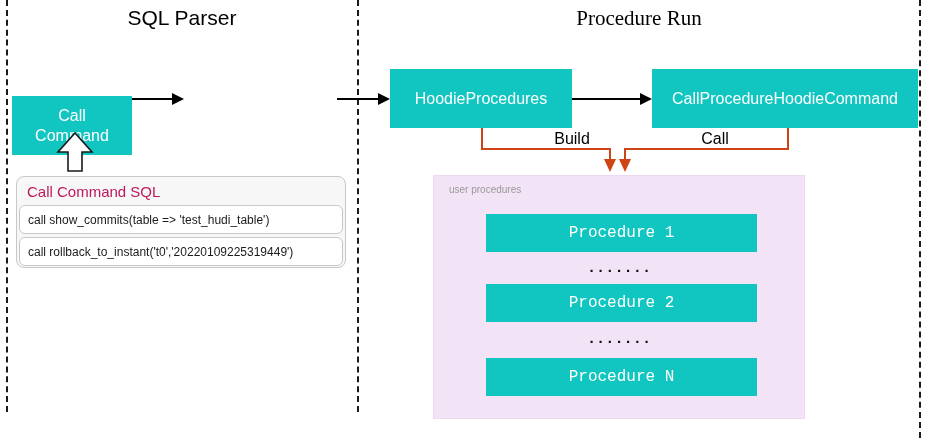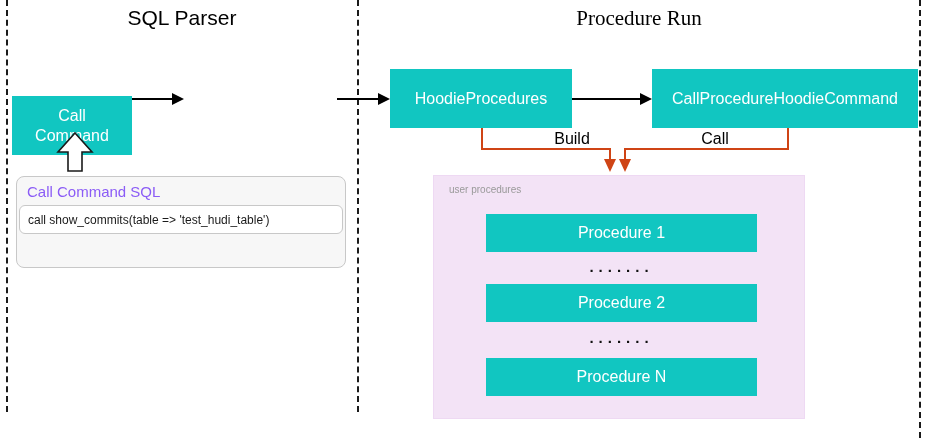--- a/index.html
+++ b/index.html
@@ -12,32 +12,32 @@
   .node{
     position:absolute;background:#11c6c1;color:#fff;display:flex;align-items:center;justify-content:center;
     text-align:center;font-size:16px;line-height:1.25;
   }
   .edge-label{position:absolute;font-size:16px;color:#000;text-align:center;}
   .sql-panel{
     position:absolute;left:16px;top:176px;width:330px;height:92px;background:#f7f7f7;
     border:1px solid #c8c8c8;border-radius:8px;box-sizing:border-box;
   }
   .sql-panel-header{
-    height:28px;display:flex;align-items:center;padding-left:10px;font-size:15px;color:#8b5cf6;
+    height:28px;display:flex;align-items:center;padding-left:10px;font-size:15px;color:#be185d;
   }
   .sql-row{
     margin:0 2px 3px 2px;height:27px;background:#fff;border:1px solid #c8c8c8;border-radius:6px;
     display:flex;align-items:center;padding-left:8px;font-size:12px;color:#1a1a1a;white-space:nowrap;overflow:hidden;
   }
   .user-procedures{
     position:absolute;left:433px;top:175px;width:372px;height:244px;background:#f3e3f6;
     border:1px solid #eed9f3;box-sizing:border-box;
   }
   .user-procedures-label{position:absolute;left:15px;top:8px;font-size:10px;color:#9a9a9a;}
-  .proc-node{left:52px;width:271px;height:38px;}
+  .proc-node{left:52px;width:271px;height:38px;font-family:Liberation Mono, monospace;}
   .dots{
     position:absolute;left:52px;width:271px;text-align:center;font-size:15px;font-weight:900;
     letter-spacing:5px;color:#111;line-height:18px;height:18px;
   }
   svg.overlay{position:absolute;left:0;top:0;pointer-events:none;}
 </style>
 </head>
 <body>
 
 <div id="canvas">
@@ -52,20 +52,21 @@
   <div class="node" style="left:12px;top:69px;width:120px;height:59px;padding:0 14px;box-sizing:border-box;margin-top:27px;">Call Command</div>
   <div class="node" style="left:390px;top:69px;width:182px;height:59px;">HoodieProcedures</div>
   <div class="node" style="left:652px;top:69px;width:266px;height:59px;">CallProcedureHoodieCommand</div>
 
   <div class="edge-label" style="left:522px;top:130px;width:100px;">Build</div>
   <div class="edge-label" style="left:665px;top:130px;width:100px;">Call</div>
 
   <div class="sql-panel">
     <div class="sql-panel-header">Call Command SQL</div>
     <div class="sql-row">call show_commits(table =&gt; 'test_hudi_table')</div>
+    <div class="sql-row">call rollback_to_instant('t0','20220109225319449')</div>
   </div>
 
   <div class="user-procedures">
     <div class="user-procedures-label">user procedures</div>
     <div class="node proc-node" style="top:38px;">Procedure 1</div>
     <div class="dots" style="top:82px;">.......</div>
     <div class="node proc-node" style="top:108px;">Procedure 2</div>
     <div class="dots" style="top:153px;">.......</div>
     <div class="node proc-node" style="top:182px;">Procedure N</div>
   </div>

